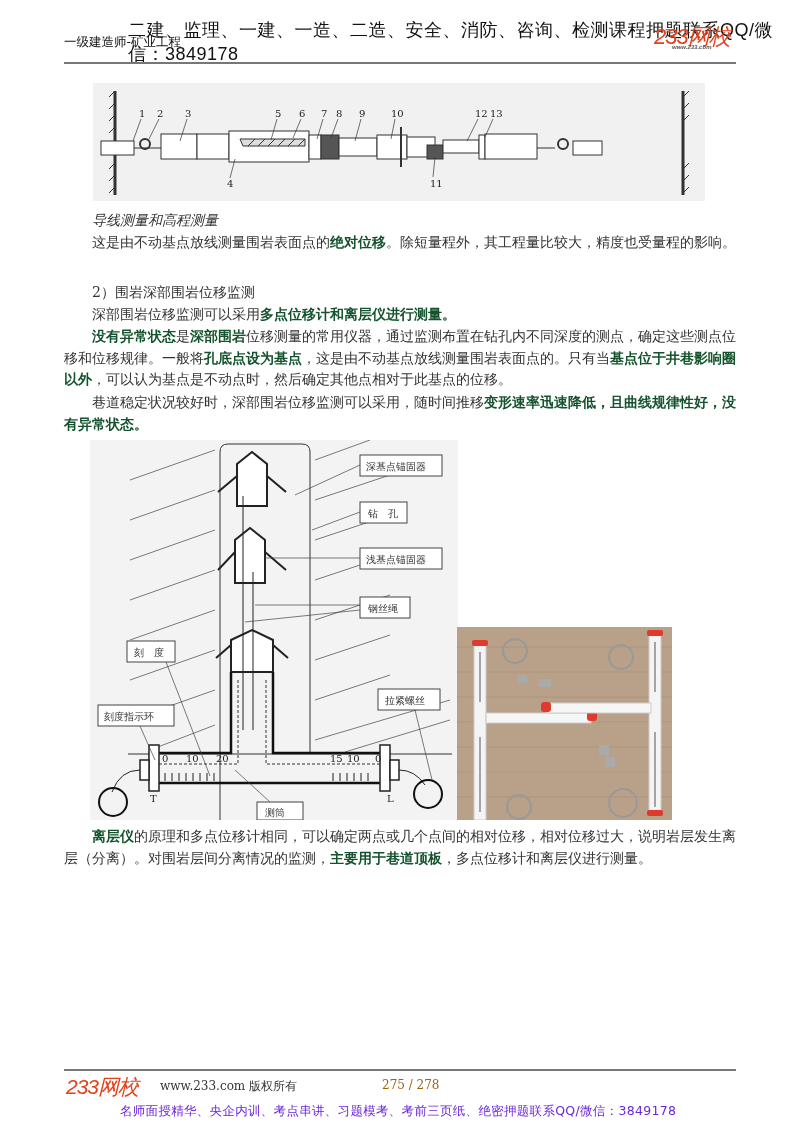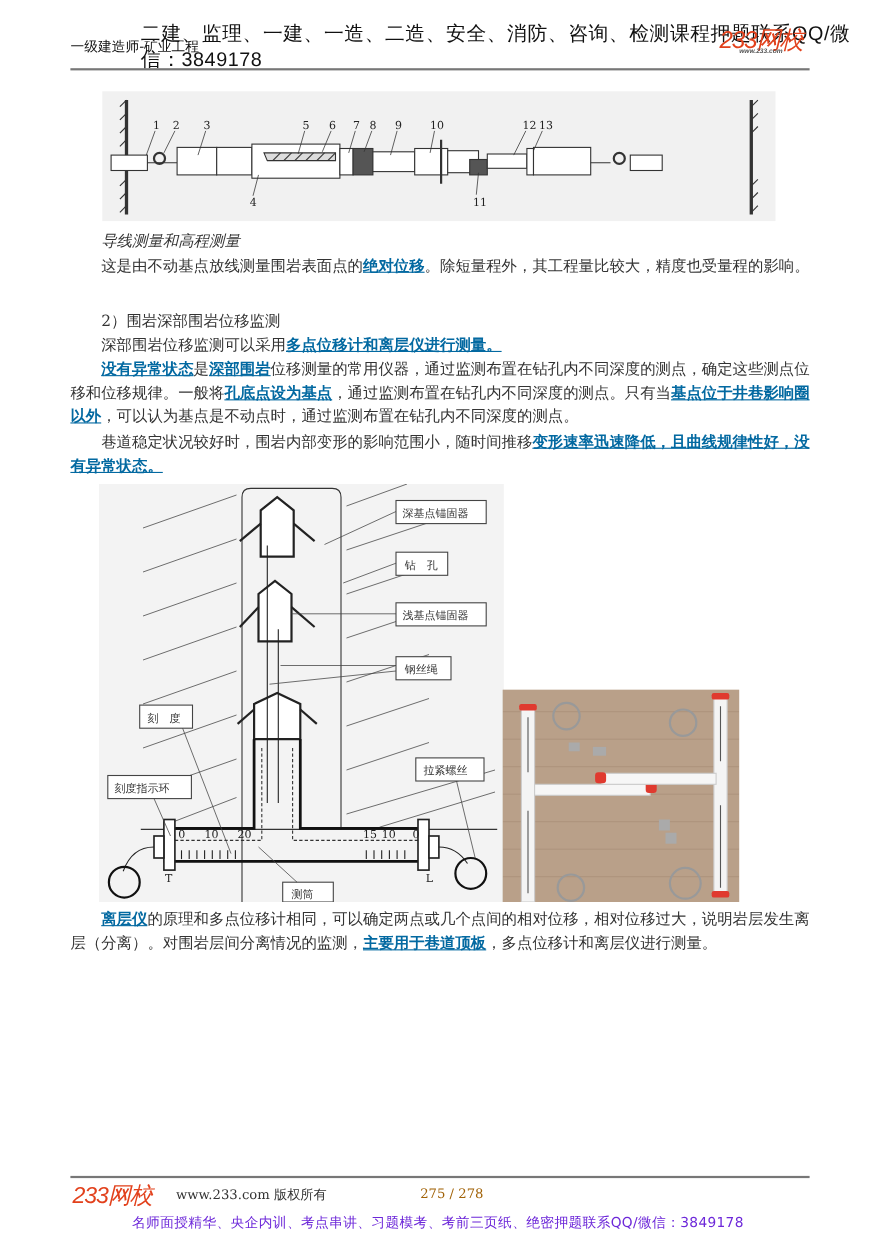--- a/index.html
+++ b/index.html
@@ -14,21 +14,21 @@
   .logo-url { position: absolute; left: 672px; top: 44px; font-size: 6px; font-style: italic; color: #555;
               font-family: "Liberation Sans", sans-serif; font-weight: bold; }
   .hr { position: absolute; left: 64px; width: 672px; height: 2px; background: #777; }
   .hr-top { top: 62px; }
   .hr-bot { top: 1069px; }
 
   .fig1 { position: absolute; left: 93px; top: 83px; width: 612px; height: 118px; background: #f1f1f1; }
 
   .para { position: absolute; left: 64px; width: 672px; font-size: 14px; line-height: 21.5px; color: #333;
           text-indent: 28px; text-align: justify; }
-  .hl { color: #0369a1; text-decoration: underline; font-weight: bold; }
+  .hl { color: #14532d; font-weight: bold; }
 
   .fig2 { position: absolute; left: 90px; top: 440px; width: 368px; height: 380px; background: #f3f3f3; }
   .fig3 { position: absolute; left: 457px; top: 627px; width: 215px; height: 193px; background: #b79e86; overflow: hidden; }
 
   .footer-logo { left: 66px; top: 1073px; font-size: 21px; letter-spacing: -1px; }
   .footer-url { position: absolute; left: 160px; top: 1078px; font-size: 12px; color: #333; text-align: right; }
   .footer-page { position: absolute; left: 382px; top: 1078px; font-size: 12px; color: #a16207; }
   .footer-note { position: absolute; left: 120px; top: 1103px; font-size: 12.5px; color: #6d28d9;
                  font-family: "DejaVu Sans", sans-serif; letter-spacing: 0.3px; }
   .lbl { font-family: "DejaVu Sans", sans-serif; font-size: 10px; fill: #333; }
@@ -135,24 +135,24 @@
 <div class="para" style="top:232px;">
   <span>这是由不动基点放线测量围岩表面点的</span><span class="hl">绝对位移</span><span>。除短量程外，其工程量比较大，精度也受量程的影响。</span>
 </div>
 <div class="para" style="top:282px;">
   <span>2）围岩深部围岩位移监测</span>
 </div>
 <div class="para" style="top:304px;">
   <span>深部围岩位移监测可以采用</span><span class="hl">多点位移计和离层仪进行测量。</span>
 </div>
 <div class="para" style="top:326px;">
-  <span class="hl">没有异常状态</span><span>是</span><span class="hl">深部围岩</span><span>位移测量的常用仪器，通过监测布置在钻孔内不同深度的测点，确定这些测点位移和位移规律。一般将</span><span class="hl">孔底点设为基点</span><span>，通过监测布置在钻孔内不同深度的测点。只有当</span><span class="hl">基点位于井巷影响圈以外</span><span>，可以认为基点是不动点时，通过监测布置在钻孔内不同深度的测点。</span>
+  <span class="hl">没有异常状态</span><span>是</span><span class="hl">深部围岩</span><span>位移测量的常用仪器，通过监测布置在钻孔内不同深度的测点，确定这些测点位移和位移规律。一般将</span><span class="hl">孔底点设为基点</span><span>，这是由不动基点放线测量围岩表面点的。只有当</span><span class="hl">基点位于井巷影响圈以外</span><span>，可以认为基点是不动点时，然后确定其他点相对于此基点的位移。</span>
 </div>
 <div class="para" style="top:392px;">
-  <span>巷道稳定状况较好时，围岩内部变形的影响范围小，随时间推移</span><span class="hl">变形速率迅速降低，且曲线规律性好，没有异常状态。</span>
+  <span>巷道稳定状况较好时，深部围岩位移监测可以采用，随时间推移</span><span class="hl">变形速率迅速降低，且曲线规律性好，没有异常状态。</span>
 </div>
 
 <div class="fig2">
   <svg width="368" height="380" viewBox="0 0 368 380">
 
     <path d="M130 385 L130 12 Q130 4 138 4 L212 4 Q220 4 220 12 L220 312" fill="none" stroke="#333" stroke-width="1"></path>
 
     <g stroke="#444" stroke-width="0.7">
       <line x1="40" y1="40" x2="125" y2="10"></line>
         <line x1="40" y1="80" x2="125" y2="50"></line>

